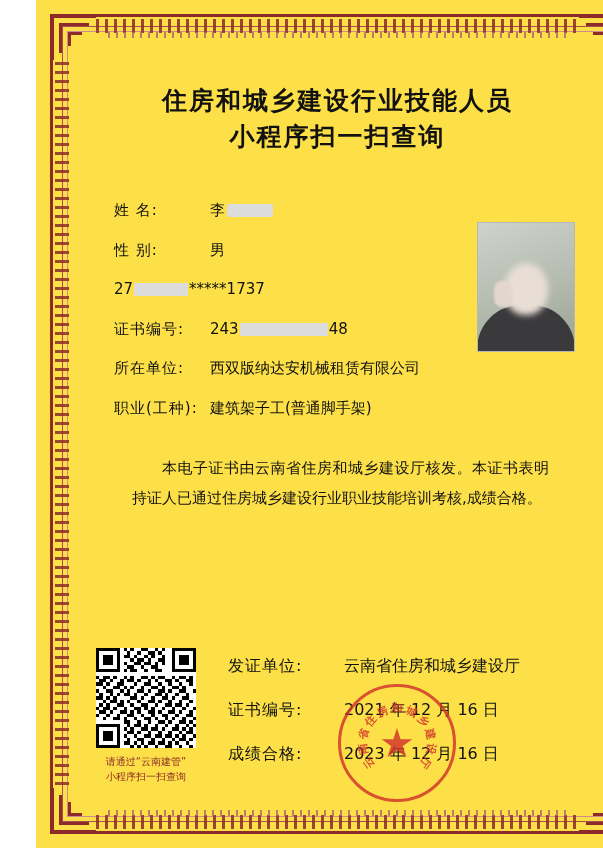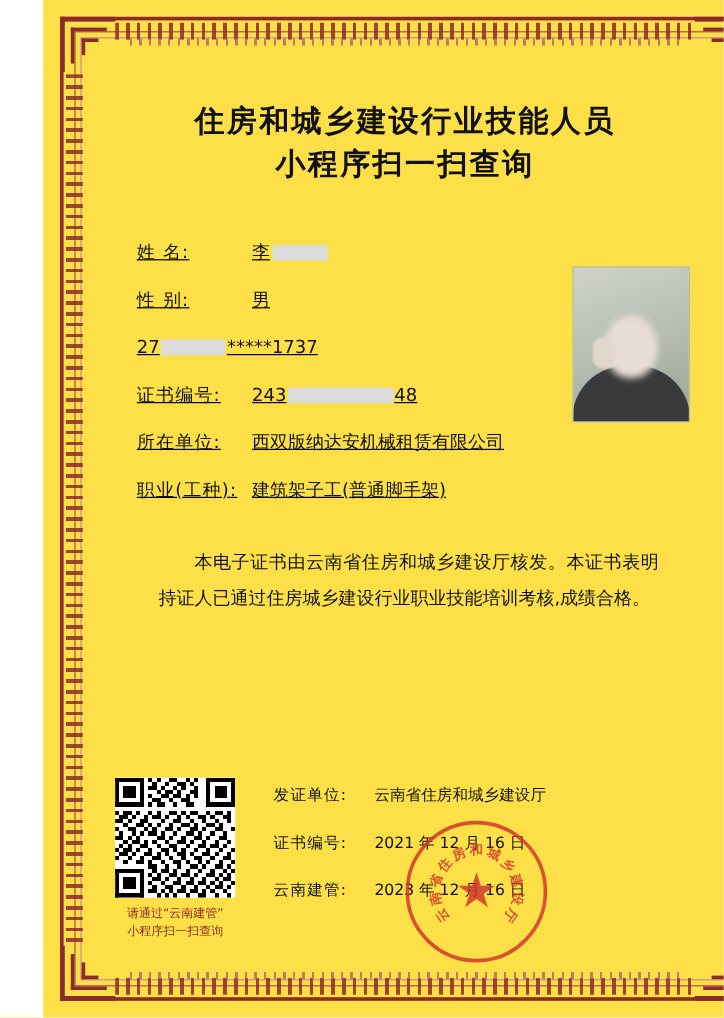--- a/index.html
+++ b/index.html
@@ -88,21 +88,20 @@
     line-height:1.35;
   }
   .title .line2{
     font-size:25px;
     line-height:1.5;
   }
   .fields{
     margin-top:44px;
     padding-left:34px;
     position:relative;
-    text-decoration:underline;
   }
   .row{
     display:flex;
     align-items:flex-start;
     font-size:15px;
     color:#111;
     margin-bottom:17px;
     line-height:1.5;
   }
   .label{
@@ -169,21 +168,21 @@
     width:100px;height:100px;
     background:#fff;
   }
   .qr-cap{
     font-size:10px;color:#8d2a2a;line-height:1.45;margin-top:3px;
   }
   .issuer{
     position:absolute;left:148px;top:6px;right:0;
   }
   .issuer .row{
-    font-size:13px;margin-bottom:20px;
+    font-size:16px;margin-bottom:20px;gap:32px;
   }
   .issuer .label{width:84px;}
   .seal{
     position:absolute;
     left:258px;top:36px;
     width:112px;height:112px;
     border:3px solid #d0342c;
     border-radius:50%;
     opacity:.82;
     pointer-events:none;
@@ -569,21 +568,21 @@
       <div class="issuer">
         <div class="row">
           <div class="label">发证单位:</div>
           <div class="value">云南省住房和城乡建设厅</div>
         </div>
         <div class="row">
           <div class="label">证书编号:</div>
           <div class="value">2021 年 12 月 16 日</div>
         </div>
         <div class="row">
-          <div class="label">云南建管:</div>
+          <div class="label">成绩合格:</div>
           <div class="value">2023 年 12 月 16 日</div>
         </div>
       </div>
 
       <div class="seal">
         <div class="txt" id="sealRing">
             <i style="transform: rotate(-125deg) translate(-50%, -42px);">云</i>
             <i style="transform: rotate(-100deg) translate(-50%, -42px);">南</i>
             <i style="transform: rotate(-75deg) translate(-50%, -42px);">省</i>
             <i style="transform: rotate(-50deg) translate(-50%, -42px);">住</i>

